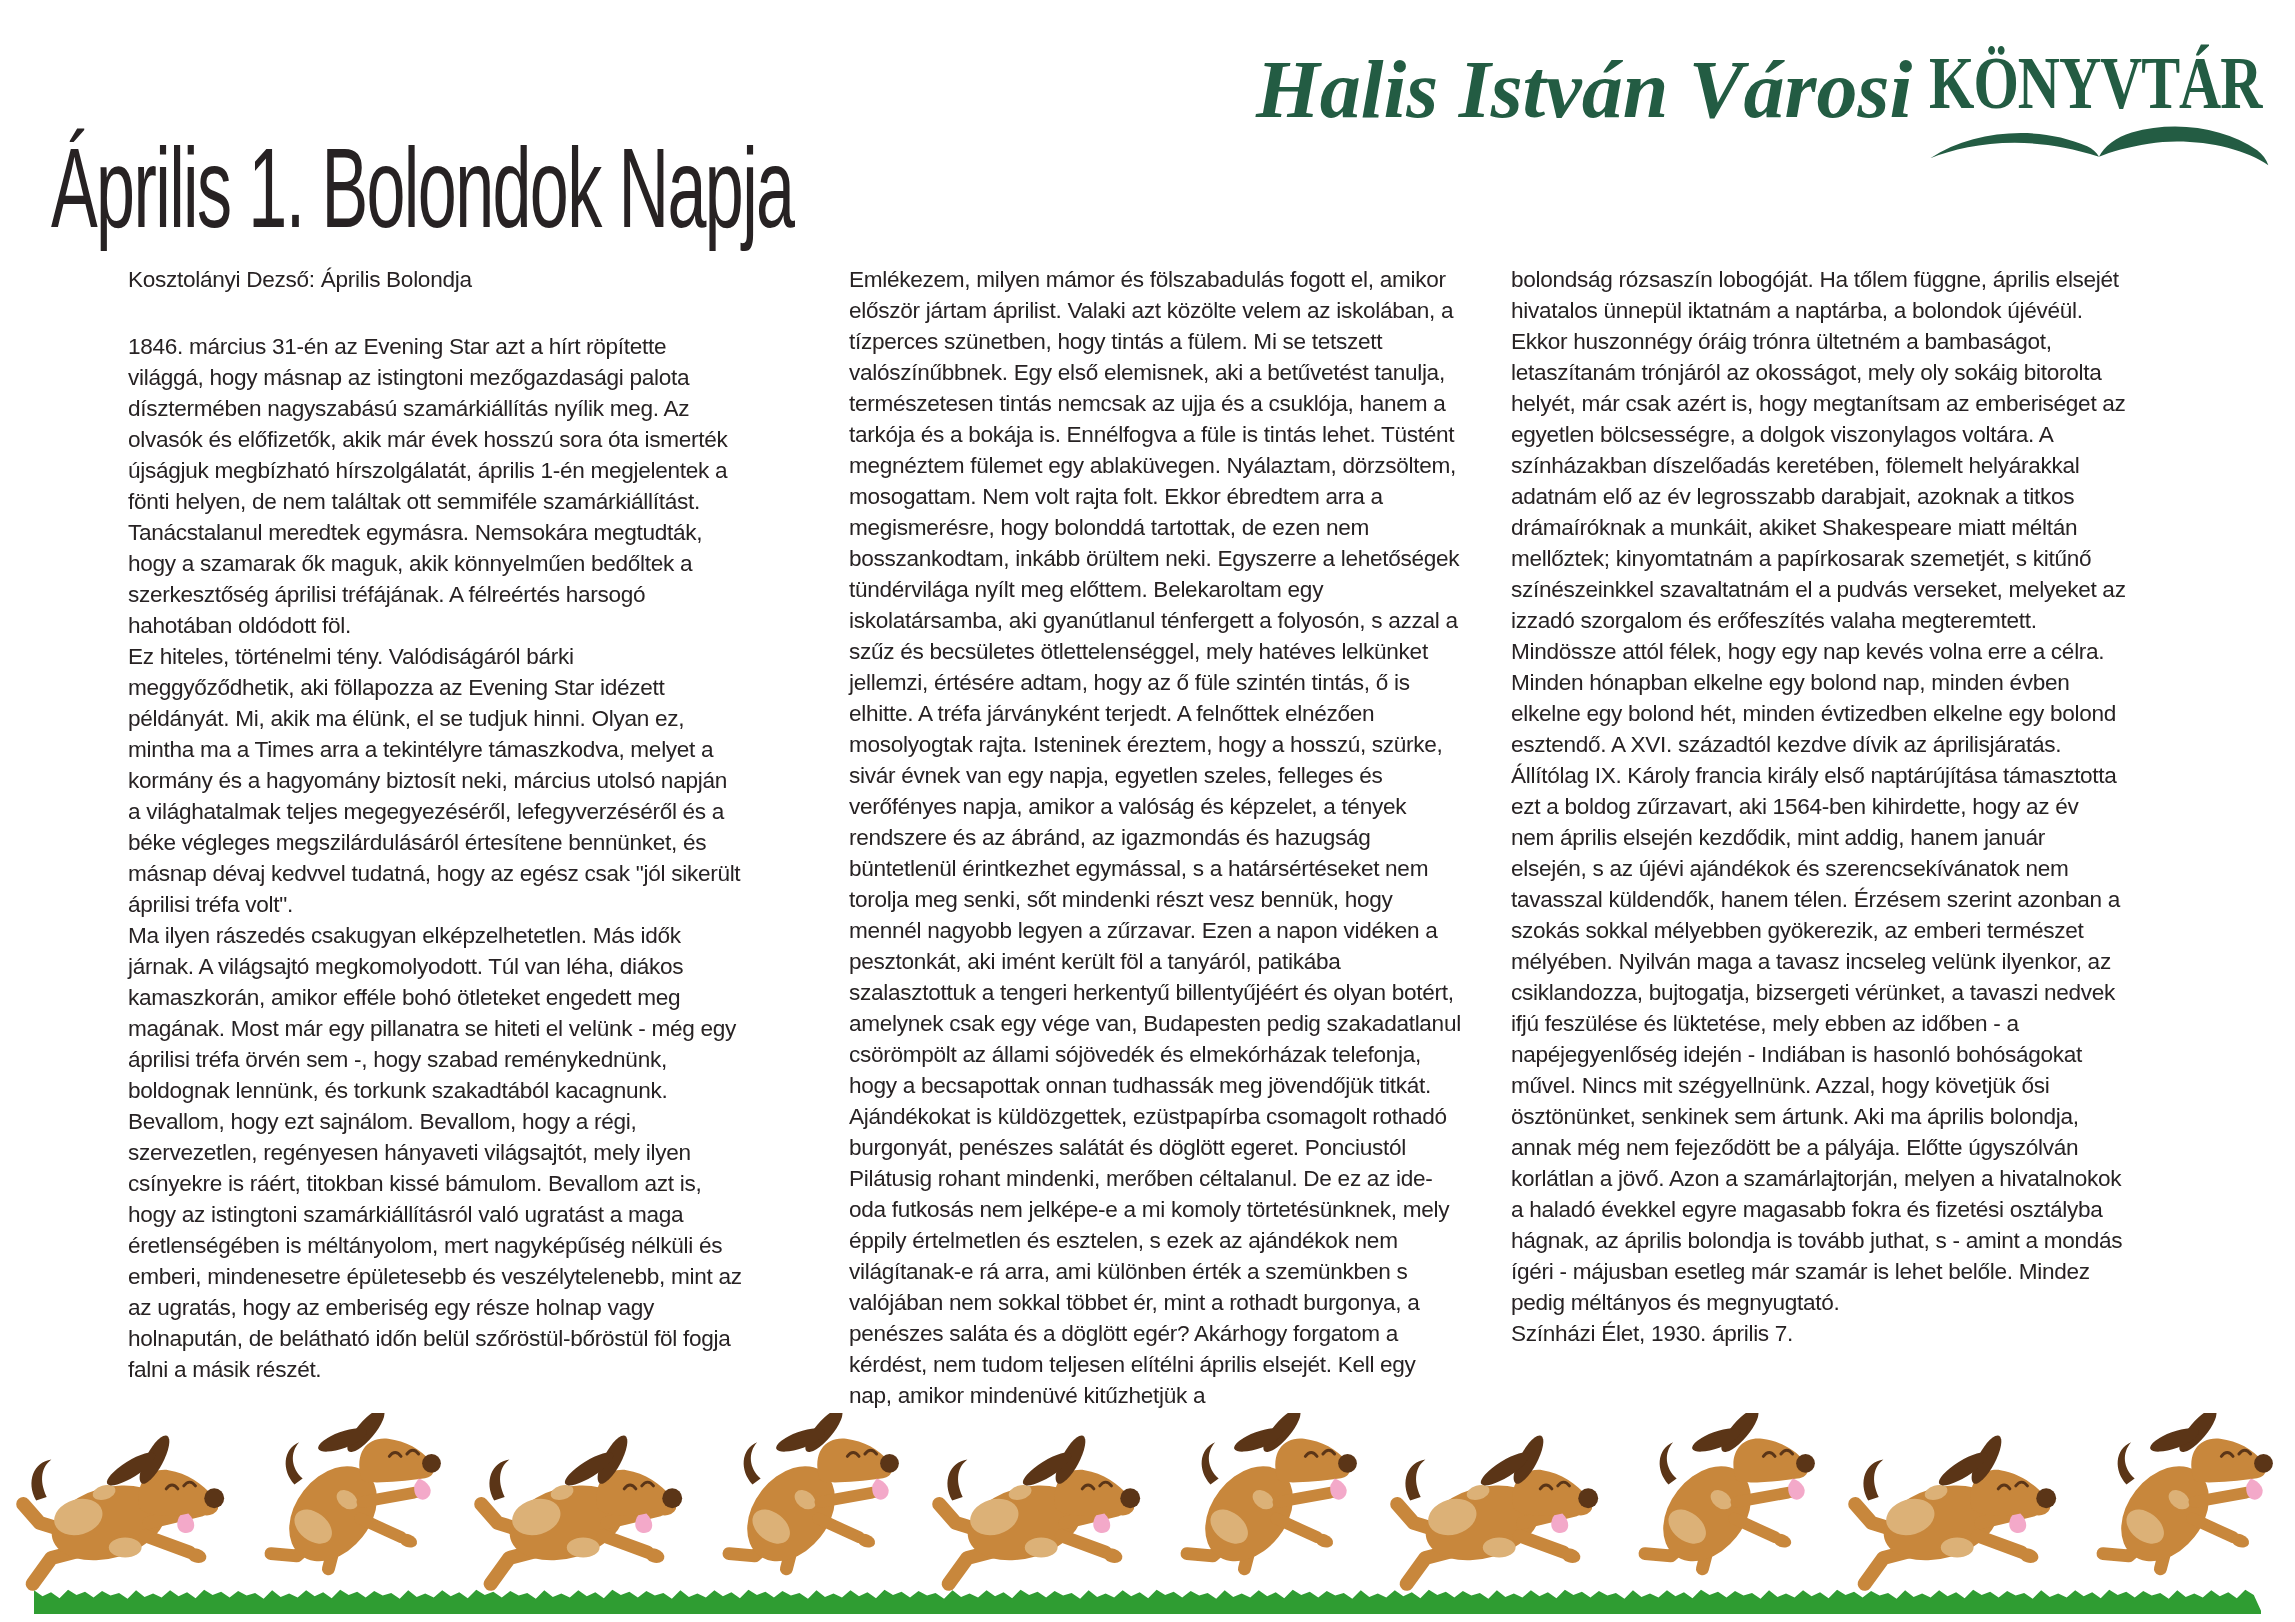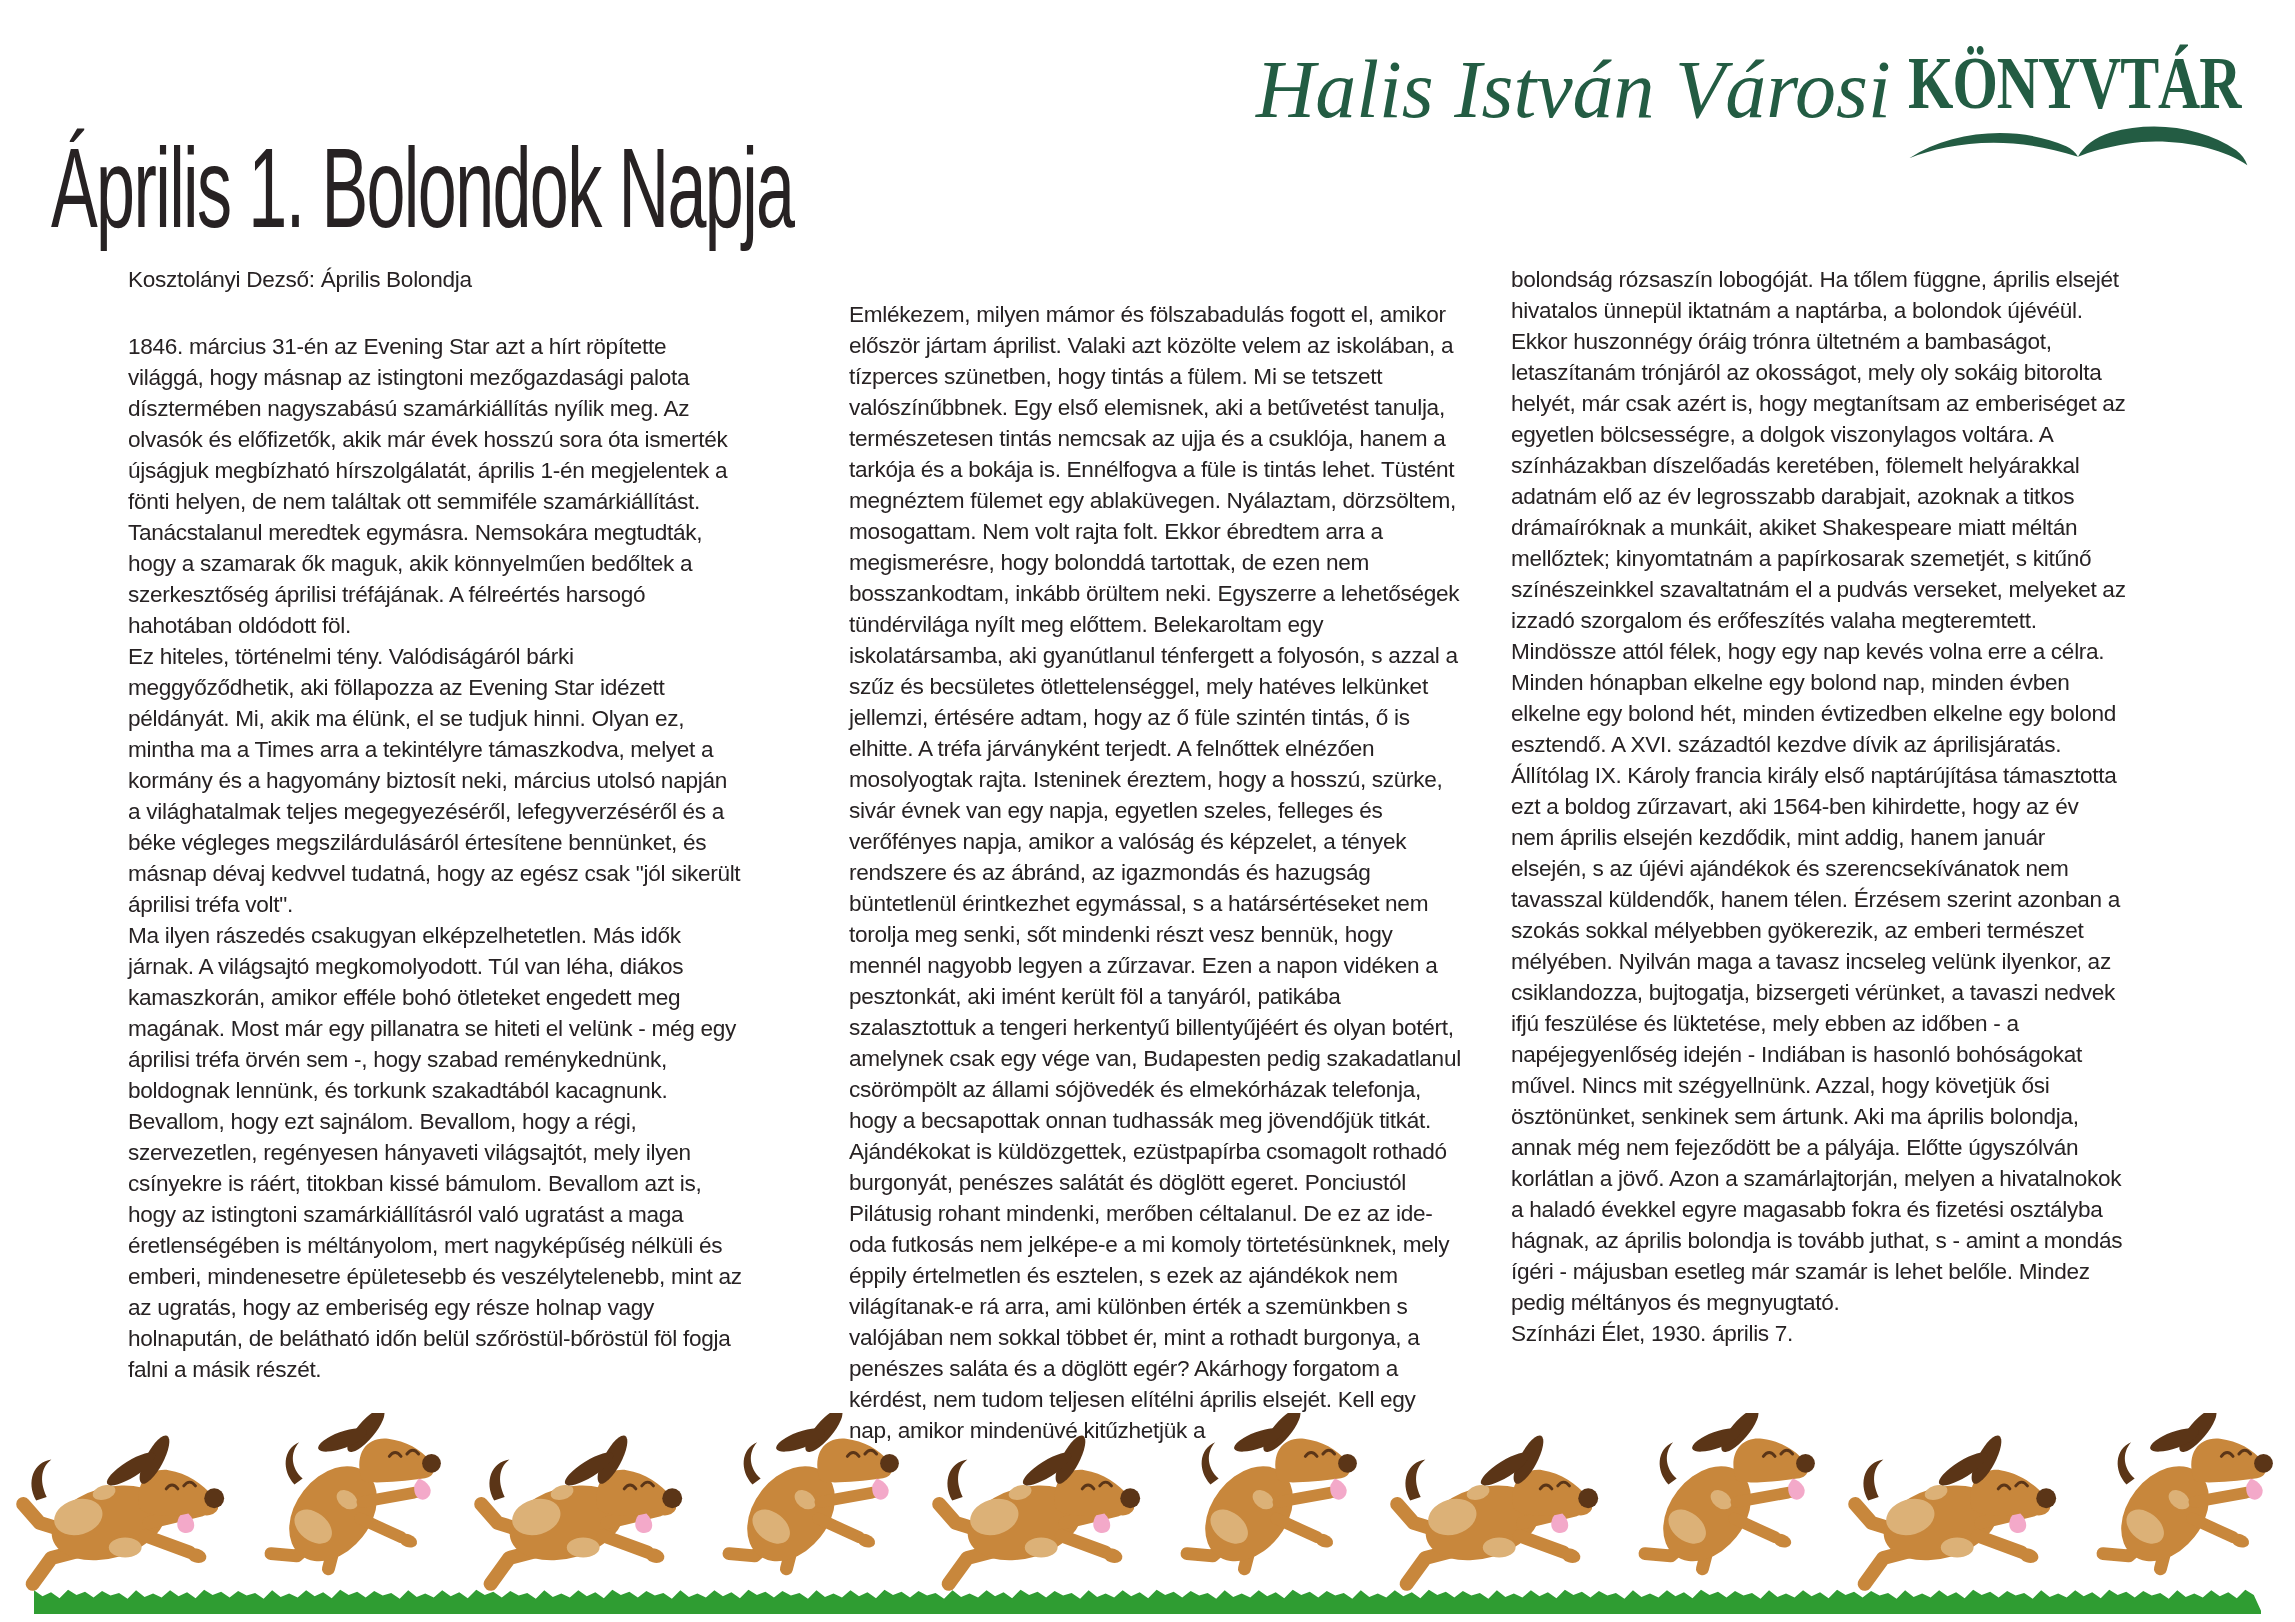--- a/index.html
+++ b/index.html
@@ -22,42 +22,42 @@
     position:absolute;left:51px;top:56px;
     font-size:113px;font-weight:500;color:var(--ink);
     letter-spacing:-2.6px;white-space:nowrap;line-height:1;
     transform:scaleX(0.62);transform-origin:left top;
   }
   .logo{
     position:absolute;left:1256px;top:47px;width:1011px;
     display:flex;align-items:flex-start;
   }
   .logo-script{
-    font-family:"Liberation Serif", serif;font-style:italic;font-weight:400;
+    font-family:"Liberation Serif", serif;font-style:italic;font-weight:700;
     font-size:82px;line-height:1.05;color:var(--brand-green);white-space:nowrap;
   }
   .logo-caps-wrap{margin-left:17px;display:flex;flex-direction:column;align-items:flex-start;}
   .logo-caps{
     font-family:"Liberation Serif", serif;font-weight:700;
     font-size:73px;line-height:1;color:var(--brand-green);
     letter-spacing:-1.3px;white-space:nowrap;
     transform:scaleX(0.80);transform-origin:left top;
   }
   .logo-swoosh{width:340px;height:42px;margin-top:3.9px;}
 
   
   .col{
     position:absolute;top:264px;width:615px;
     font-size:22.6px;line-height:31px;letter-spacing:-0.3px;
     color:var(--ink);text-align:left;
   }
   .col p{margin:0;}
   .col p.col-heading{margin-bottom:36px;}
   #col-0{left:128px;}
-  #col-1{left:849px;margin-top:35px;}
+  #col-1{left:849px;}
   #col-2{left:1511px;}
 
   
   .dog-band{position:absolute;left:0;top:1404px;width:2295px;height:196px;overflow:hidden;}
   .dog{position:absolute;width:217px;height:164px;}
   .dog svg{width:100%;height:100%;display:block;}
   .grass{position:absolute;left:34px;top:1589px;width:2227px;height:25px;}
   .grass svg{width:100%;height:100%;display:block;}
 </style>
 </head>

